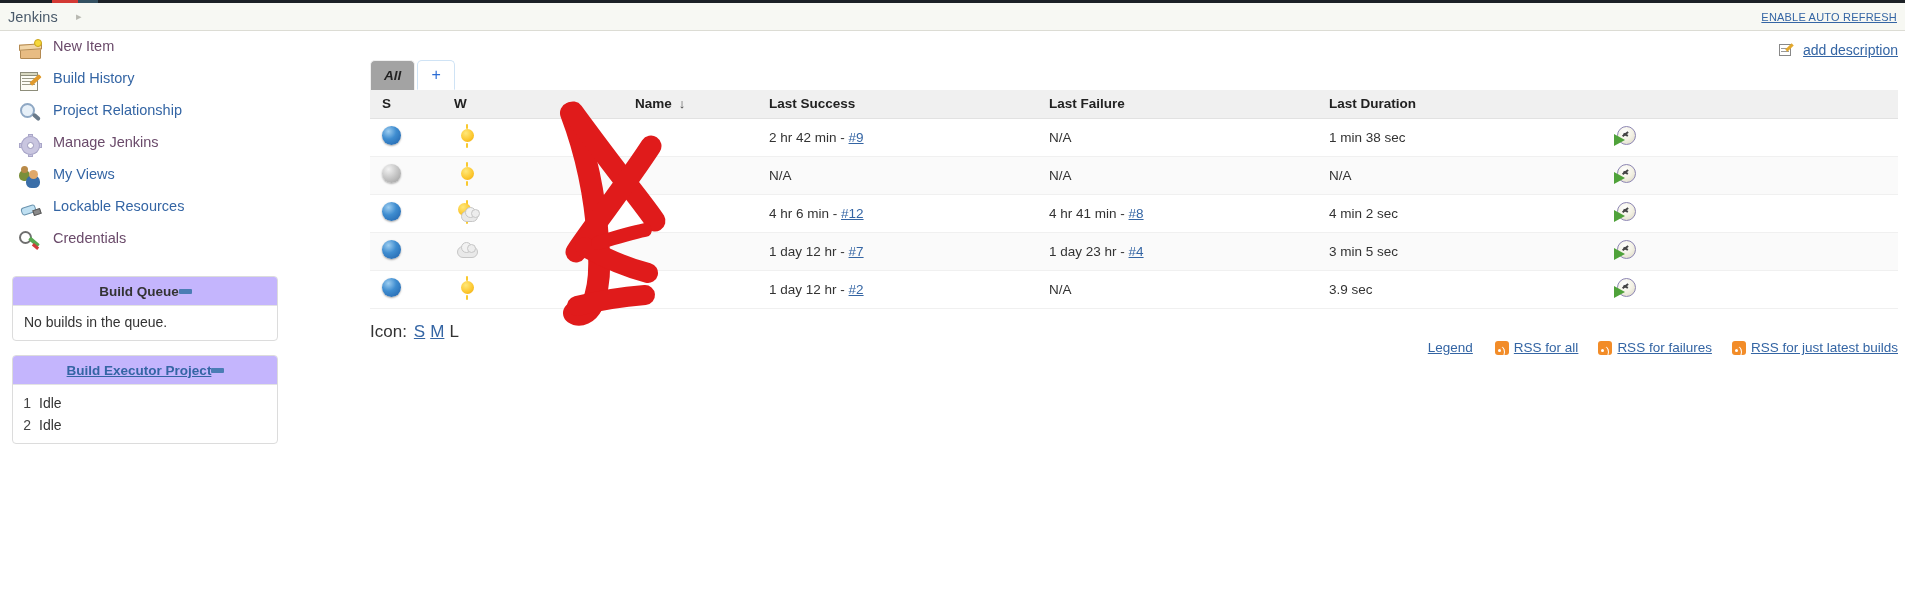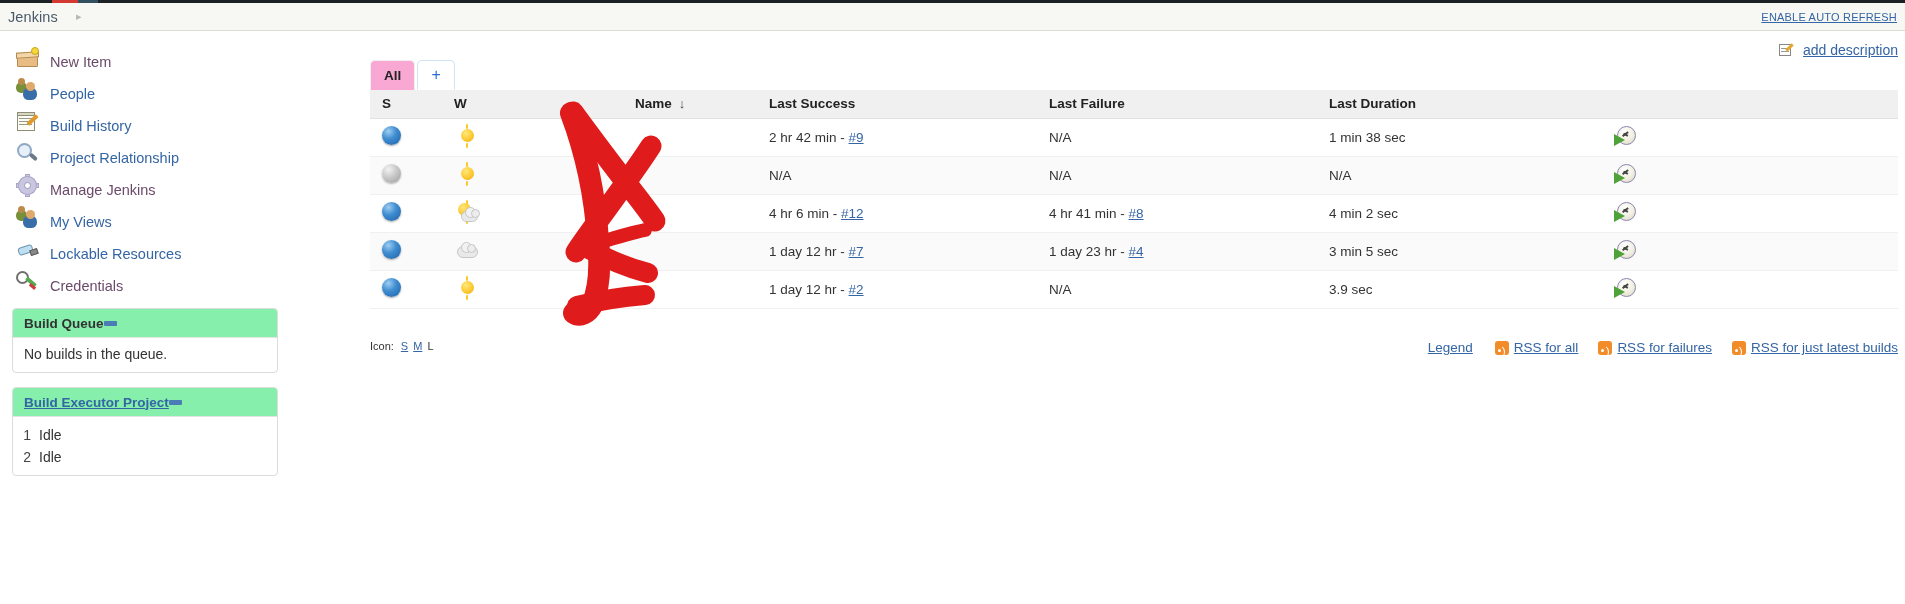--- a/index.html
+++ b/index.html
@@ -54,24 +54,25 @@
     cursor: pointer;
   }
 
   
   .sidebar {
     position: absolute; left: 0; top: 32px;
     width: 340px;
   }
   .side-tasks { padding-top: 6px; }
   .task {
-    display: flex; align-items: flex-end;
+    display: flex; align-items: flex-start;
     height: 32px;
-    padding-left: 16px;
+    padding-left: 3px;
     cursor: pointer;
+    margin-left: 16px;
   }
   .task .ico {
     width: 24px; height: 24px;
     margin-right: 10px;
     flex: 0 0 24px;
     position: relative;
   }
   .task .lbl {
     font-size: 14.5px;
     color: #3465a4;
@@ -147,24 +148,24 @@
   
   .panel {
     margin: 14px 12px 0 12px;
     width: 266px;
     border: 1px solid #dcdcdc;
     border-radius: 4px;
     background: #ffffff;
     overflow: hidden;
   }
   .panel-head {
-    background: #86efac;
+    background: #c4b5fd;
     border-bottom: 1px solid #e3e3e3;
     height: 29px;
-    display: flex; align-items: center; justify-content: flex-start;
+    display: flex; align-items: center; justify-content: center;
     padding: 0 10px 0 11px;
   }
   .panel-title {
     font-size: 13.5px; font-weight: bold; color: #333;
   }
   .panel-title.linked {
     color: #3465a4; text-decoration: underline; cursor: pointer;
   }
   .collapse-btn {
     width: 13px; height: 5px;
@@ -215,24 +216,25 @@
   }
   .tab {
     height: 30px; min-width: 38px;
     display: flex; align-items: center; justify-content: center;
     font-size: 13.5px; font-weight: bold;
     border-radius: 5px 5px 0 0;
     padding: 0 13px;
     cursor: pointer;
   }
   .tab.active {
-    background: #f9a8d4;
+    background: #a3a3a3;
     color: #222;
     border: 1px solid #f0f0f0;
     border-bottom: none;
+    font-style: italic;
   }
   .tab.plus {
     background: #ffffff;
     color: #2b6cd4;
     border: 1px solid #cfe3f5;
     border-bottom: 1px solid #fff;
     font-weight: normal;
     font-size: 16px;
     padding: 0 11px;
   }
@@ -349,22 +351,22 @@
     transform-origin: right center; transform: rotate(28deg); }
   .sched .play {
     position:absolute; left:0px; bottom:1px; width:0; height:0;
     border-left: 11px solid #4fa23a;
     border-top: 6.5px solid transparent;
     border-bottom: 6.5px solid transparent;
   }
 
   
   .icon-size {
-    position: absolute; left: 0; top: 308px;
-    font-size: 11px; color: #333;
+    position: absolute; left: 0; top: 290px;
+    font-size: 17px; color: #333;
   }
   .icon-size .lab { margin-right: 7px; }
   .icon-size a { color:#3465a4; text-decoration: underline; margin-right:5px; cursor:pointer; }
   .icon-size a.cur { text-decoration: none; color:#333; }
 
   .rss-row {
     position: absolute; right: 0; top: 308px;
     display: flex; align-items: center; gap: 0px;
     font-size: 13.5px;
   }
@@ -423,29 +425,20 @@
 
     <div class="task">
       <span class="ico ic-box">
         <i class="b1"></i>
           <i class="b2"></i>
           <i class="b3"></i>
       </span>
       <span class="lbl plum">New Item</span>
     </div>
 
-    <div class="task">
-      <span class="ico ic-people">
-        <i class="p1"></i>
-          <i class="p1h"></i>
-          <i class="p2"></i>
-          <i class="p2h"></i>
-      </span>
-      <span class="lbl">People</span>
-    </div>
 
     <div class="task">
       <span class="ico ic-hist">
         <i class="pad"></i>
           <i class="top"></i>
           <i class="lines"></i>
           <i class="pen"></i>
       </span>
       <span class="lbl">Build History</span>
     </div>

